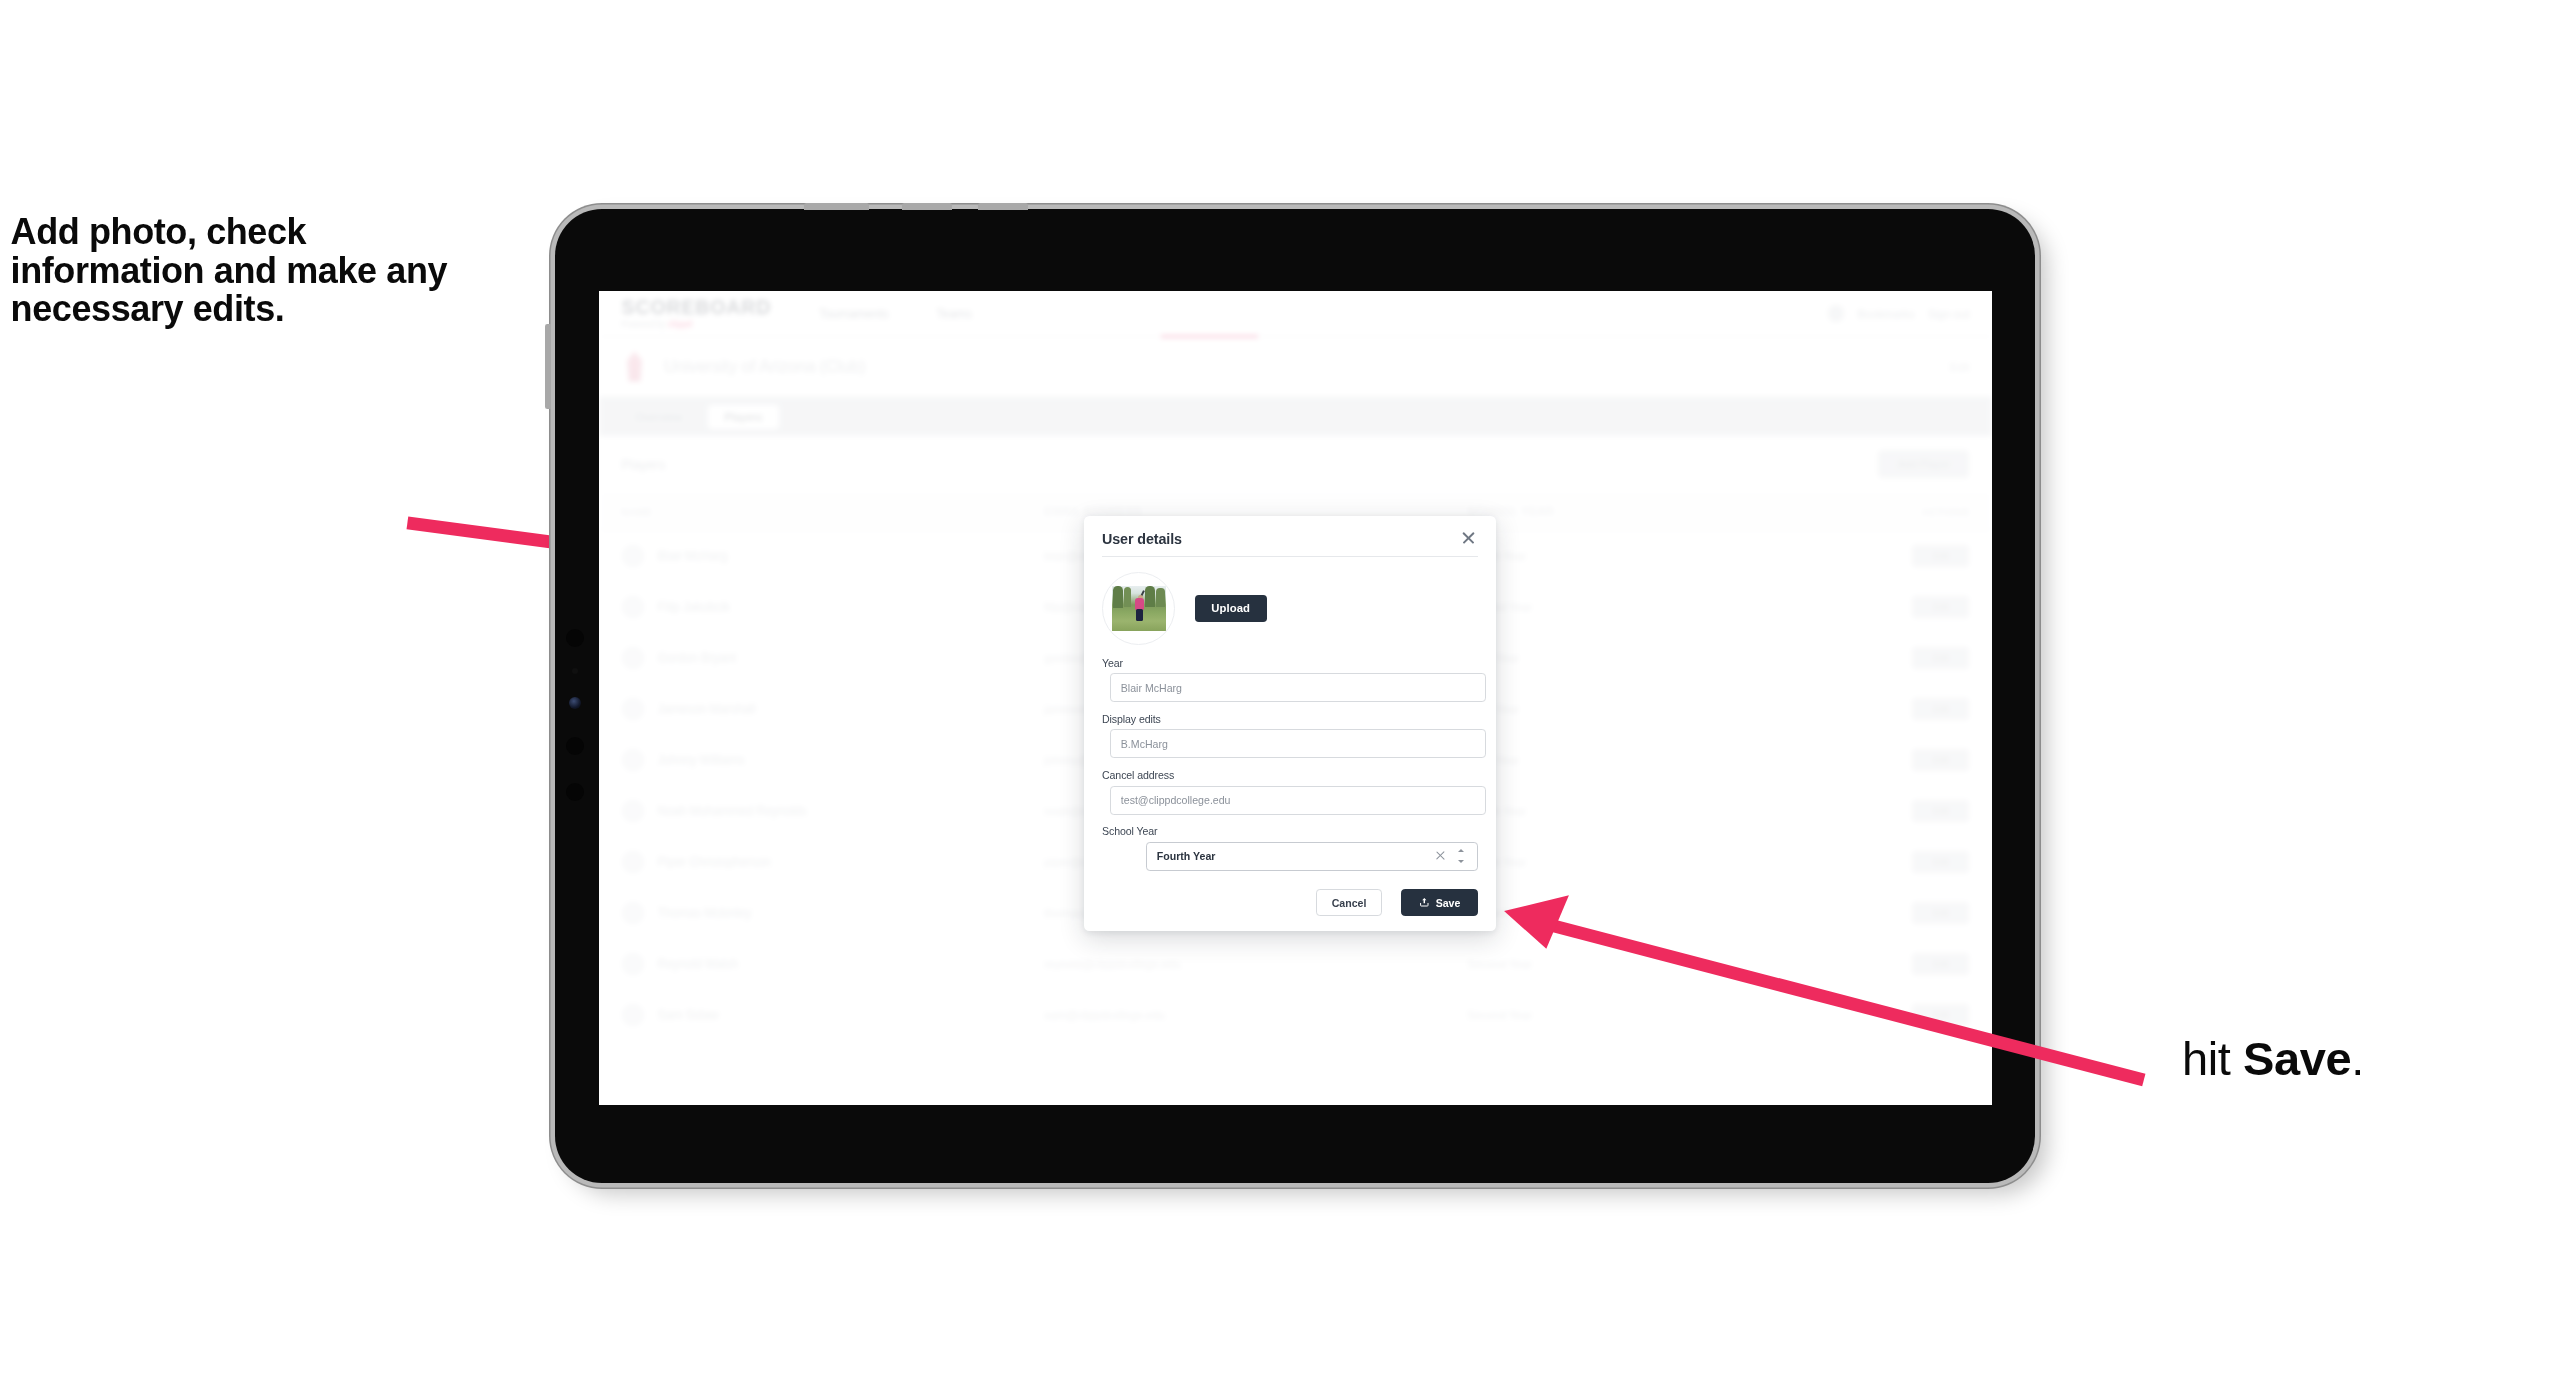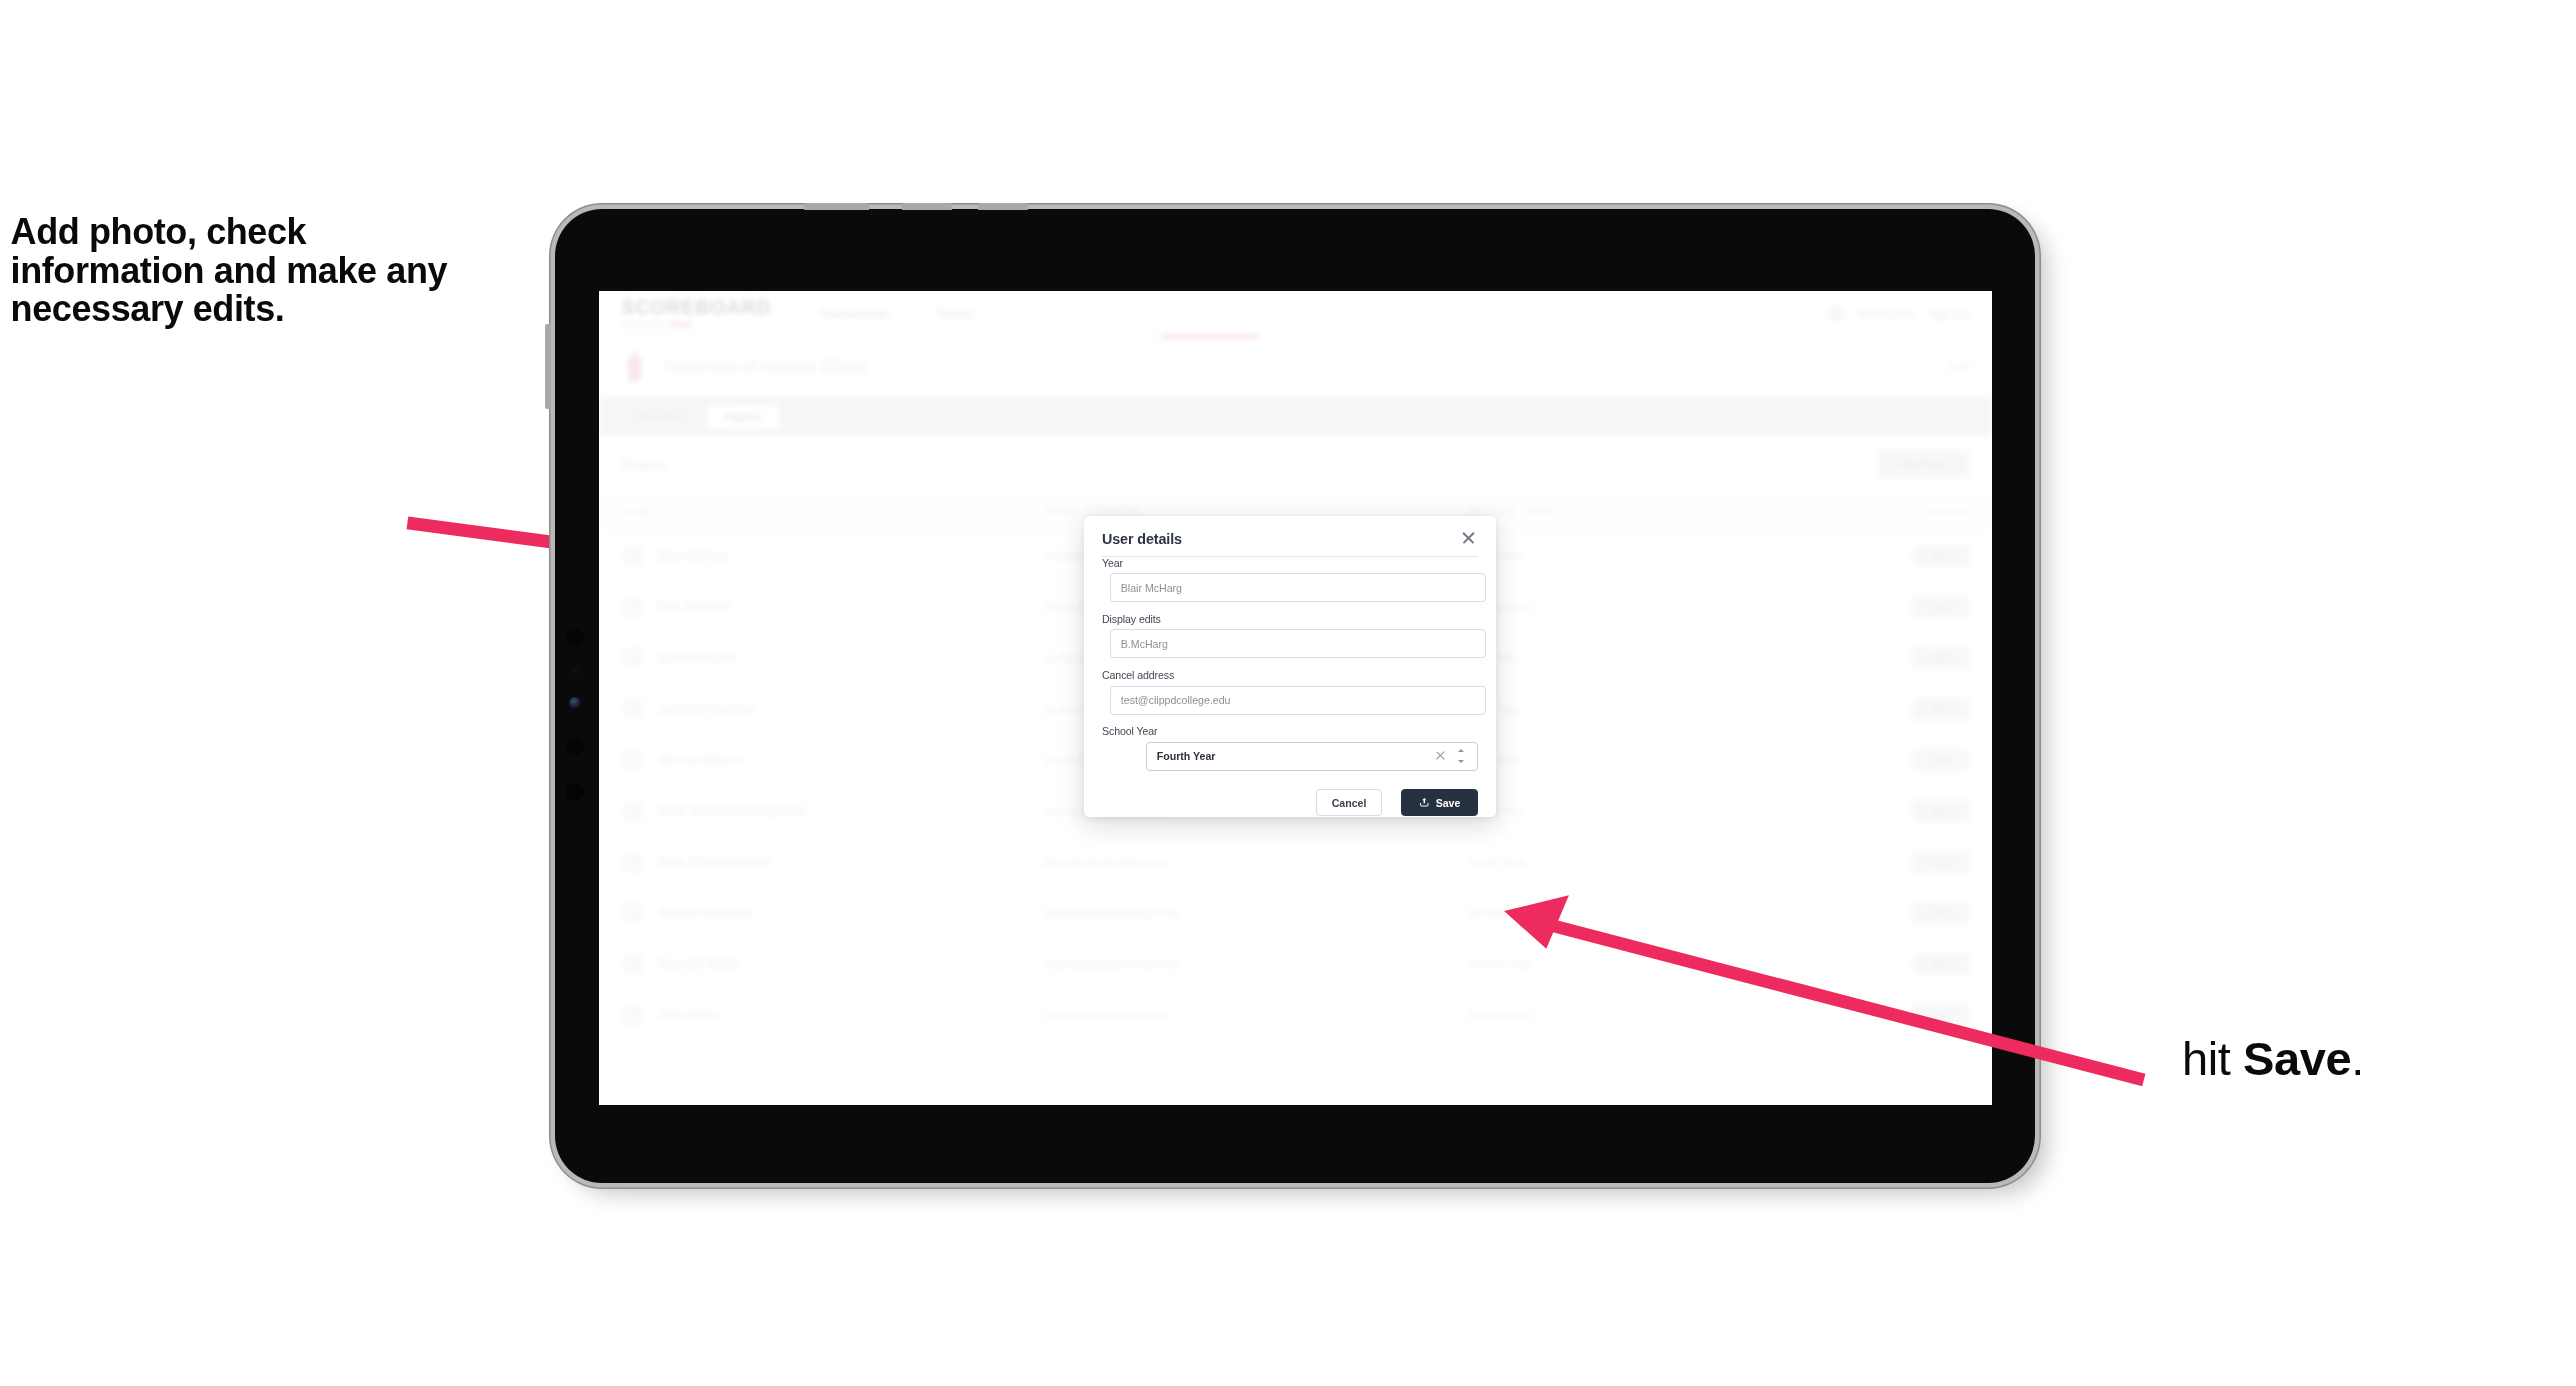--- a/index.html
+++ b/index.html
@@ -191,21 +191,21 @@
 
   
   #modal {
     position: absolute;
     left: 485px;
     top: 225px;
     width: 412px;
     background: #ffffff;
     border-radius: 5.3px;
     box-shadow: 0 7.5px 26px rgba(25,32,45,0.16), 0 1.5px 6px rgba(25,32,45,0.08);
-    padding: 15px 18px 1px 18px;
+    padding: 15px 18px 15px 18px;
     box-sizing: border-box;
   }
   .modal-head {
     display:flex; align-items:flex-start; justify-content:space-between;
     border-bottom: 0.8px solid #e6e8eb;
     padding-bottom: 8.3px;
   }
   .modal-title {
     font-size: 14.3px; font-weight: 700; color:#2c3440; letter-spacing:-0.1px;
   }
@@ -507,20 +507,35 @@
 
     <div id="scrim"></div>
 
     <div id="modal">
 
       <div class="modal-head">
         <span class="modal-title">User details</span>
         <span class="close-x"></span>
       </div>
 
+      <div class="avatar-row">
+        <div class="avatar-circle">
+          <div class="avatar-photo">
+            <span class="tree t1"></span>
+              <span class="tree t2"></span>
+            <span class="tree t3"></span>
+              <span class="tree t4"></span>
+            <span class="golfer-club"></span>
+            <span class="golfer-head"></span>
+            <span class="golfer-shirt"></span>
+            <span class="golfer-legs"></span>
+          </div>
+        </div>
+        <button class="upload-btn">Upload</button>
+      </div>
 
       <div class="field">
         <label class="field-label">Year</label>
         <input class="field-input" type="text" value="Blair McHarg" style="">
       </div>
 
       <div class="field">
         <label class="field-label">Display edits</label>
         <input class="field-input" type="text" value="B.McHarg" style="">
       </div>

